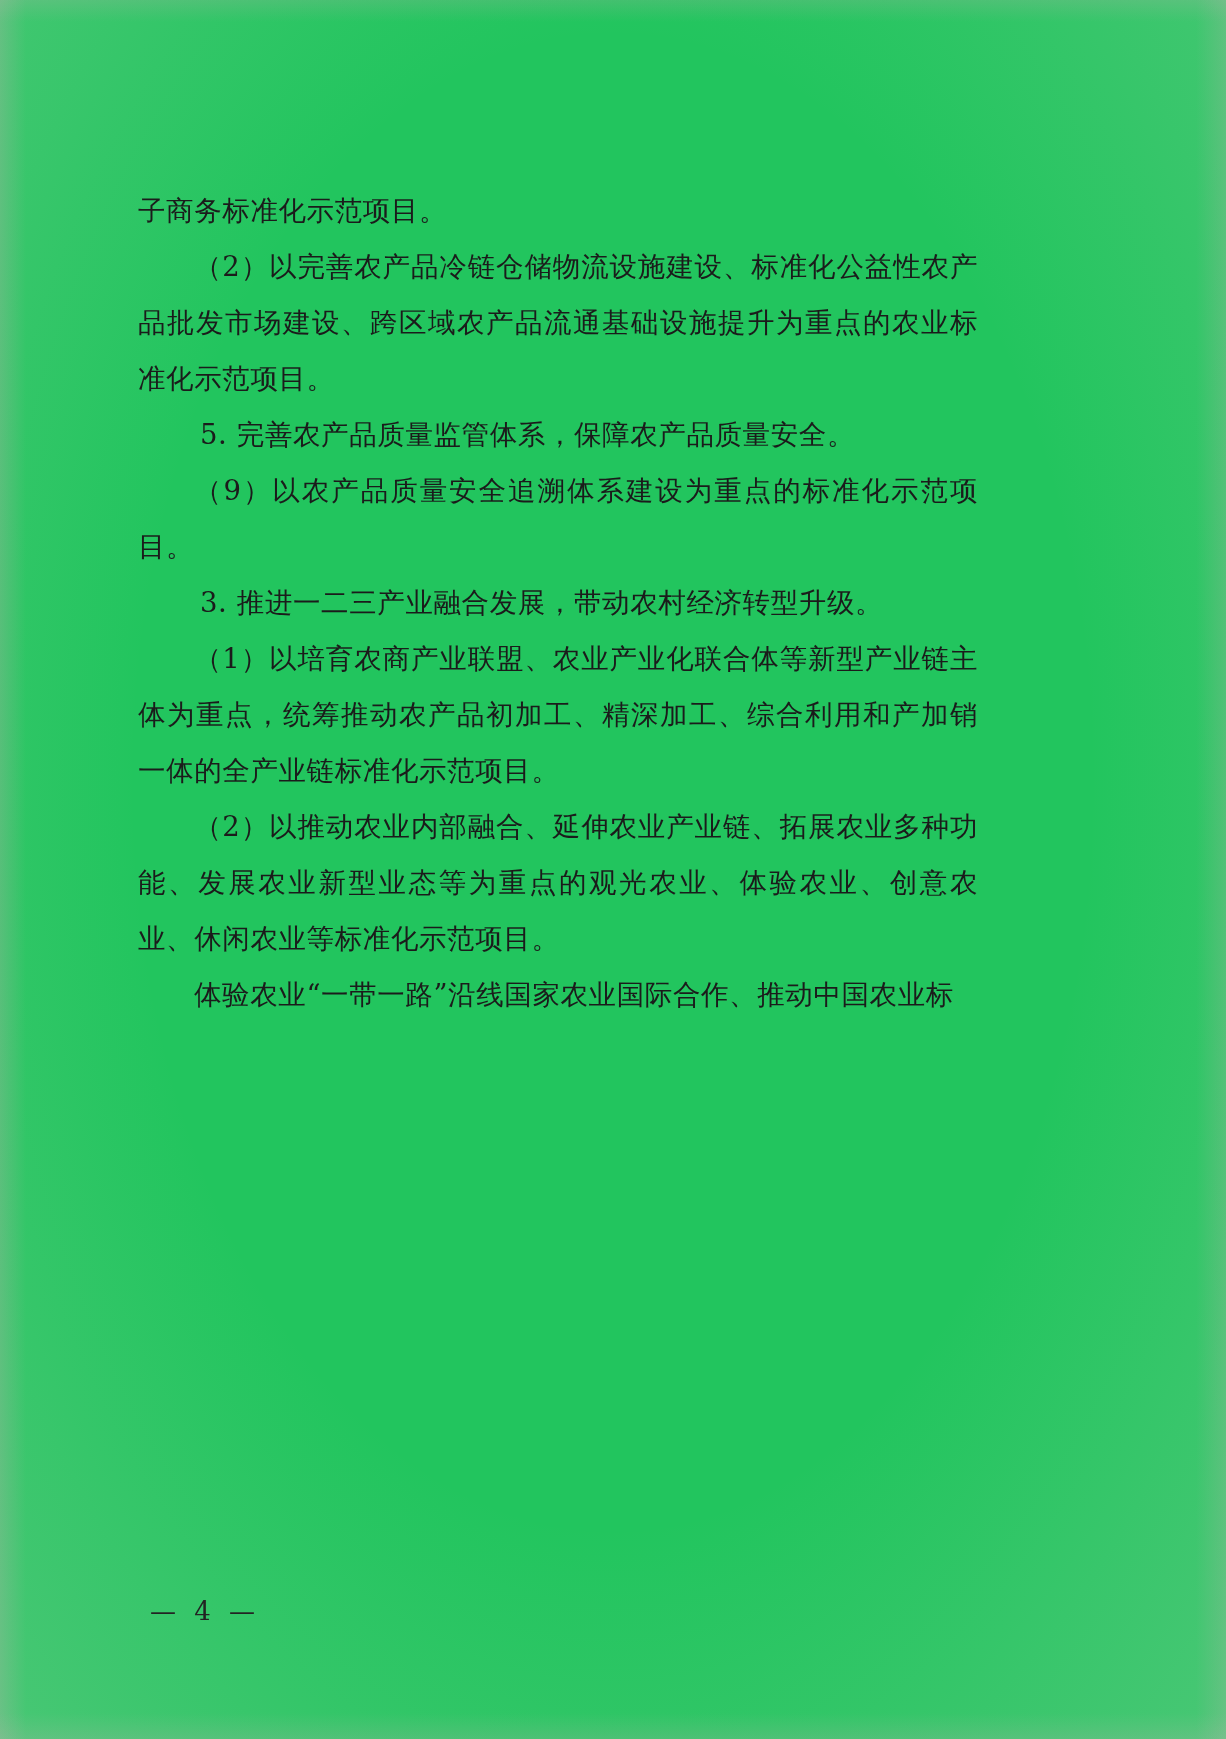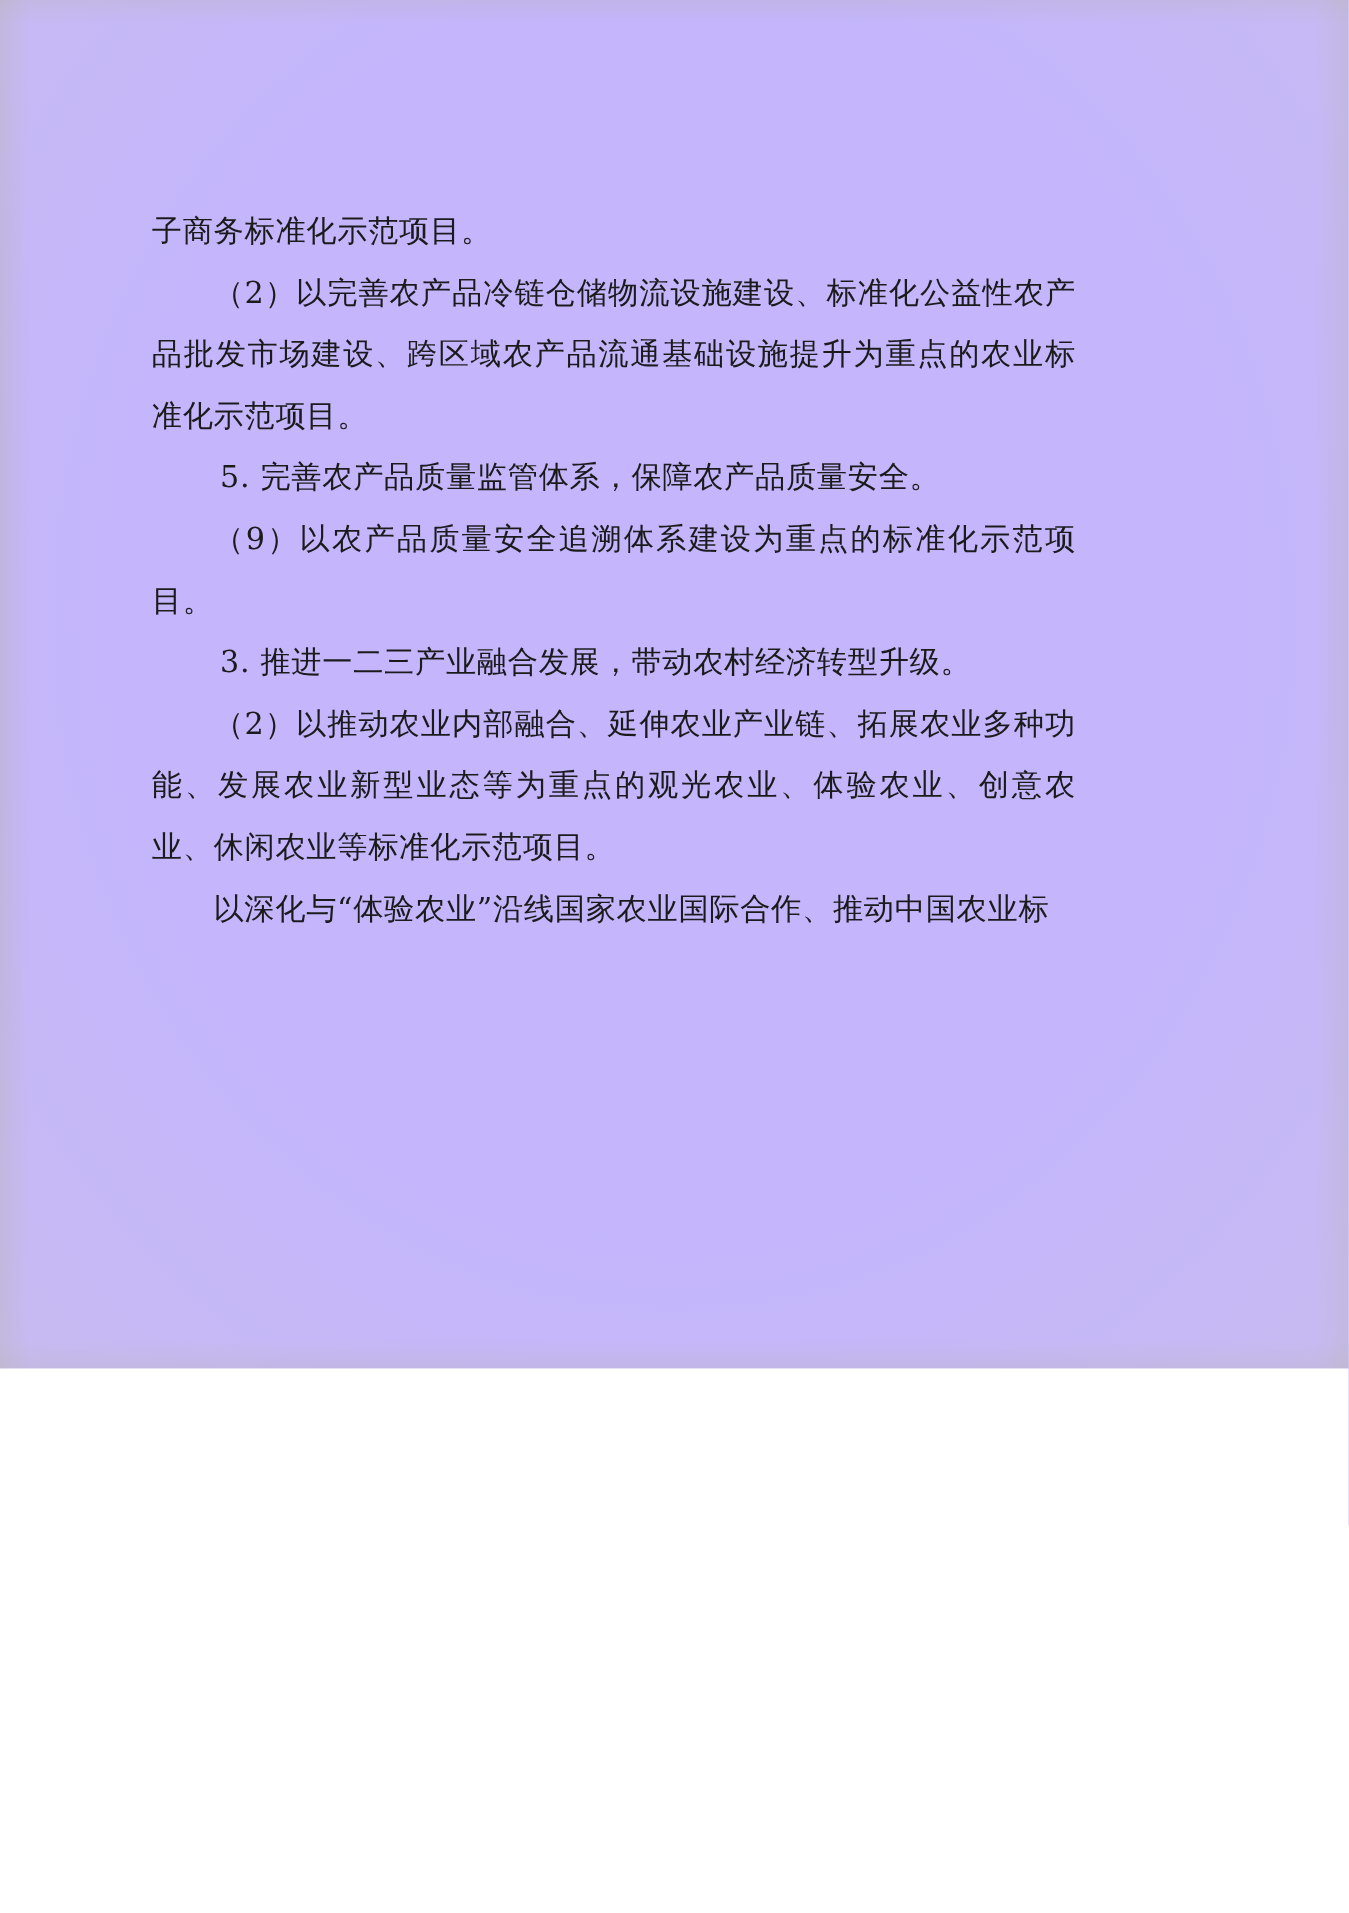--- a/index.html
+++ b/index.html
@@ -8,22 +8,22 @@
   }
   body {
     width: 1226px;
     height: 1739px;
     background: #ffffff;
     font-family: "Liberation Serif", serif;
   }
   .page {
     position: relative;
     width: 1226px;
-    height: 1244px;
-    background: #c4b5fd;
+    height: 1739px;
+    background: #22c55e;
     overflow: hidden;
   }
   
   .page::before {
     content: "";
     position: absolute;
     inset: 0;
     background:
       radial-gradient(ellipse at 50% 45%, rgba(255,255,255,0) 55%, rgba(210,206,198,0.22) 100%);
     pointer-events: none;
@@ -113,20 +113,21 @@
   <div class="scan-edge-left"></div>
   <div class="scan-edge-right"></div>
   <div class="scan-edge-bottom"></div>
 
   <div class="body-block">
     <p class="para">子商务标准化示范项目。</p>
     <p class="para indent">（2）以完善农产品冷链仓储物流设施建设、标准化公益性农产品批发市场建设、跨区域农产品流通基础设施提升为重点的农业标准化示范项目。</p>
     <p class="para indent-num">5. 完善农产品质量监管体系，保障农产品质量安全。</p>
     <p class="para indent">（9）以农产品质量安全追溯体系建设为重点的标准化示范项目。</p>
     <p class="para indent-num">3. 推进一二三产业融合发展，带动农村经济转型升级。</p>
+    <p class="para indent">（1）以培育农商产业联盟、农业产业化联合体等新型产业链主体为重点，统筹推动农产品初加工、精深加工、综合利用和产加销一体的全产业链标准化示范项目。</p>
     <p class="para indent">（2）以推动农业内部融合、延伸农业产业链、拓展农业多种功能、发展农业新型业态等为重点的观光农业、体验农业、创意农业、休闲农业等标准化示范项目。</p>
-    <p class="para indent">以深化与“体验农业”沿线国家农业国际合作、推动中国农业标</p>
+    <p class="para indent">体验农业“一带一路”沿线国家农业国际合作、推动中国农业标</p>
   </div>
 
   <div class="page-number">
     <span>— 4 —</span>
   </div>
 </div>
 
 </body></html>

